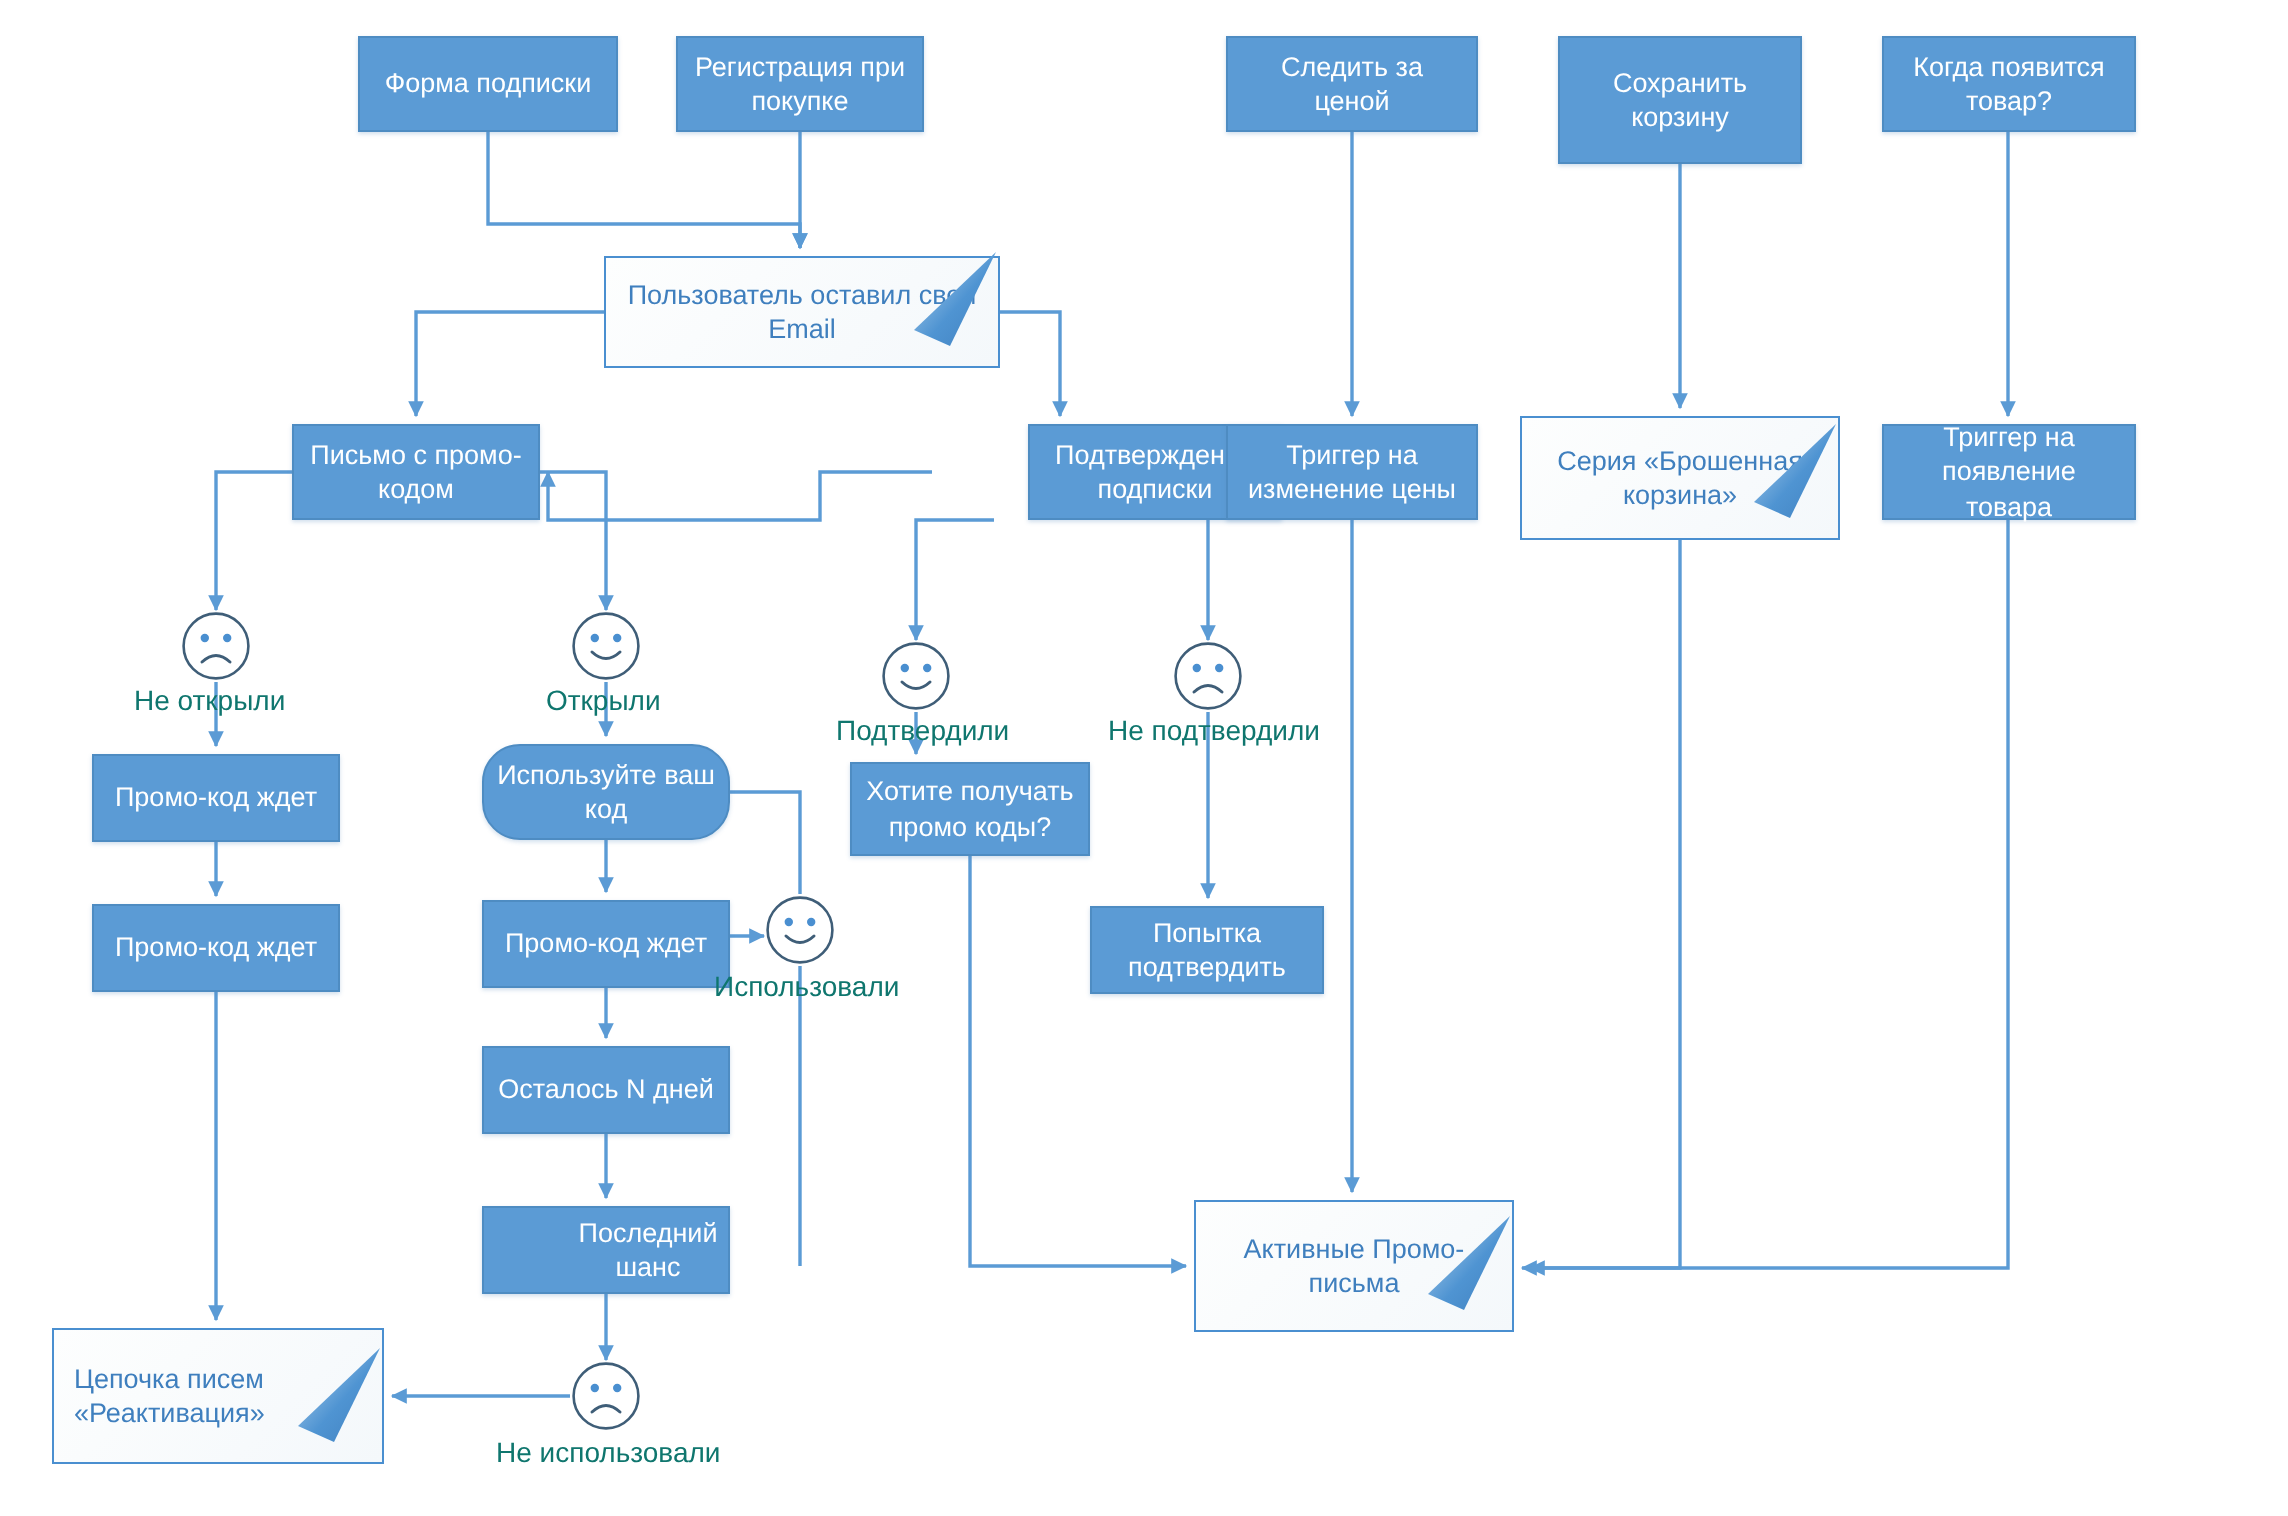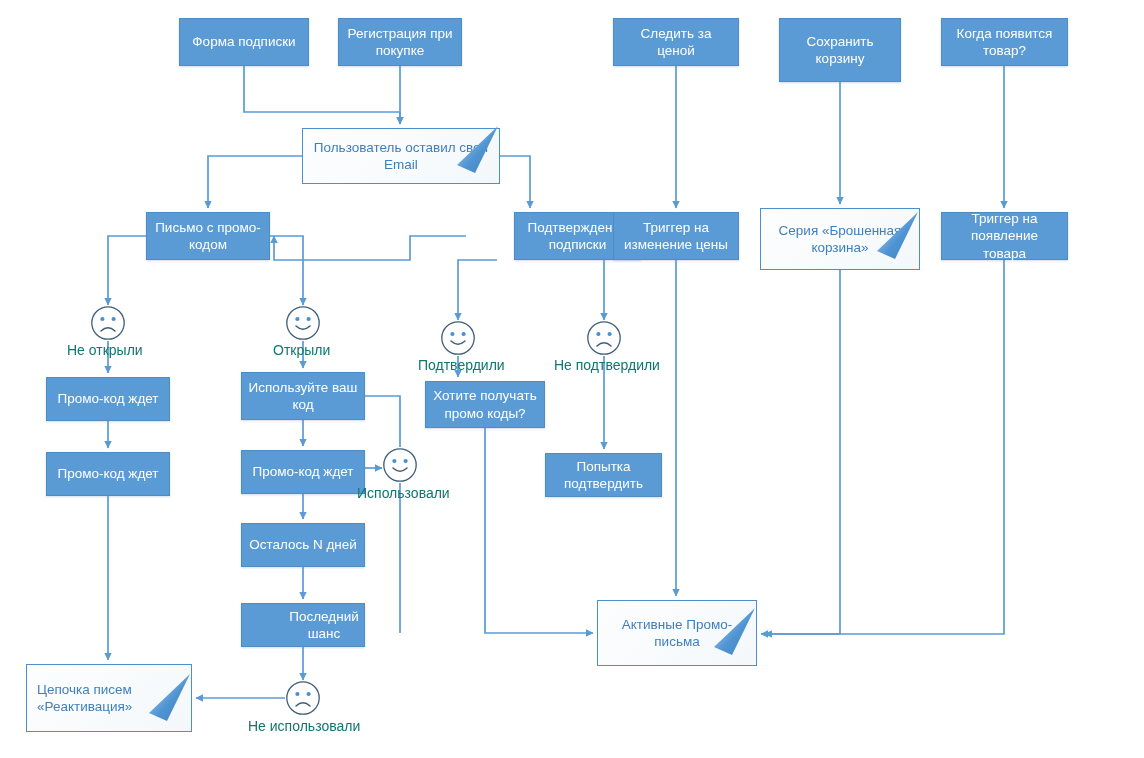--- a/index.html
+++ b/index.html
@@ -220,21 +220,21 @@
   </div>
 
   <div class="node filled" style="left:46px;top:377px;width:124px;height:44px;">
     <span>Промо-код ждет</span>
   </div>
 
   <div class="node filled" style="left:46px;top:452px;width:124px;height:44px;">
     <span>Промо-код ждет</span>
   </div>
 
-  <div class="node filled" style="left:241px;top:372px;width:124px;height:48px;">
+  <div class="node filled" style="left:241px;top:372px;width:124px;height:48px;border-radius:19px;">
     <span>Используйте ваш код</span>
   </div>
 
   <div class="node filled" style="left:425px;top:381px;width:120px;height:47px;">
     <span>Хотите получать промо коды?</span>
   </div>
 
   <div class="node filled" style="left:241px;top:450px;width:124px;height:44px;">
     <span>Промо-код ждет</span>
   </div>

